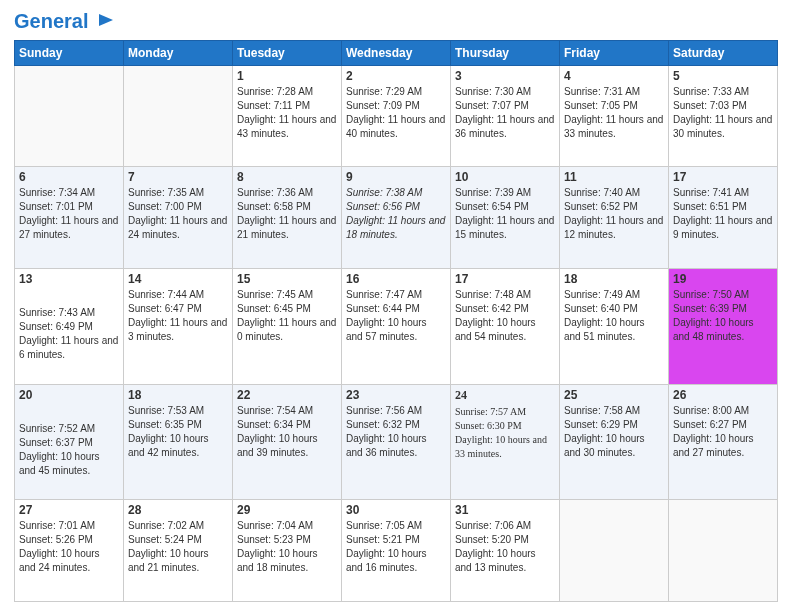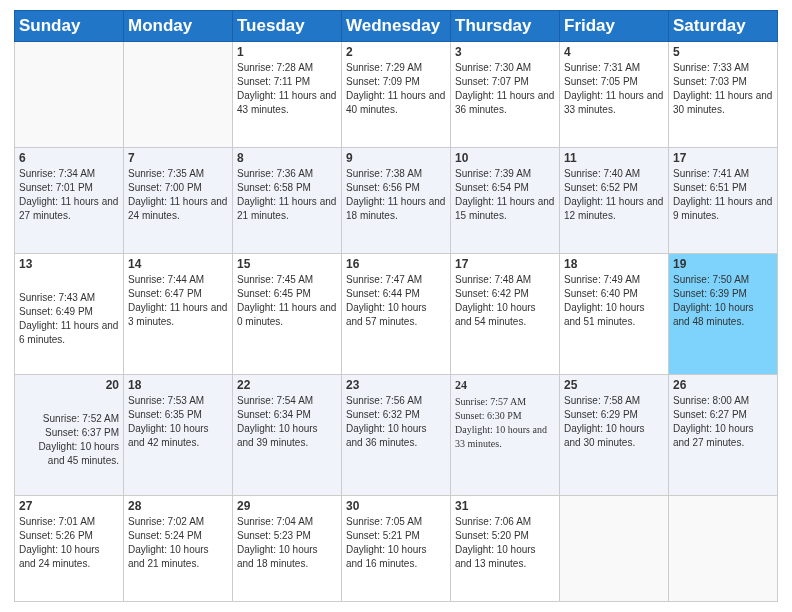--- a/index.html
+++ b/index.html
@@ -44,21 +44,21 @@
     .calendar {
       flex: 1;
       border: 1px solid #ccc;
       border-collapse: collapse;
       width: 100%;
       table-layout: fixed;
     }
     .calendar th {
       background-color: #2176c7;
       color: #fff;
-      font-size: 17px;
+      font-size: 12px;
       font-weight: bold;
       padding: 5px 4px;
       text-align: left;
       border: 1px solid #1a60a8;
     }
     .calendar td {
       border: 1px solid #ccc;
       vertical-align: top;
       padding: 3px 4px;
       font-size: 10px;
@@ -81,20 +81,37 @@
     .day-info {
       font-size: 10px;
       line-height: 1.4;
       color: #333;
     }
   </style>
 </head>
 <body>
 
 <div class="page">
+  <div class="header">
+    <div class="logo">
+      <div>
+        <div style="font-size:20px;font-weight:bold;line-height:1.1;">
+          <span style="color:#2176c7;">General</span>
+          <svg width="22" height="22" viewBox="0 0 22 22" style="vertical-align:middle;margin:0 1px;" xmlns="http://www.w3.org/2000/svg">
+            <polygon points="4,2 18,8 4,14" fill="#2176c7"></polygon>
+          </svg>
+        </div>
+        <div style="font-size:20px;font-weight:bold;color:#2176c7;line-height:1.1;"></div>
+      </div>
+    </div>
+    <div class="title-area">
+      <div class="month-title"></div>
+      <div class="subtitle"></div>
+    </div>
+  </div>
 
   <table class="calendar">
     <thead>
       <tr>
       <th>Sunday</th>
           <th>Monday</th>
           <th>Tuesday</th>
           <th>Wednesday</th>
           <th>Thursday</th>
           <th>Friday</th>
@@ -150,21 +167,21 @@
 Daylight: 11 hours and 24 minutes.</div>
           </td>
           <td style="background: rgb(240, 244, 250);">
             <span class="day-num">8</span>
             <div class="day-info" style="white-space: pre-line;">Sunrise: 7:36 AM
 Sunset: 6:58 PM
 Daylight: 11 hours and 21 minutes.</div>
           </td>
           <td style="background: rgb(240, 244, 250);">
             <span class="day-num">9</span>
-            <div class="day-info" style="white-space: pre-line;">Sunrise: 7:38 AM
+            <div class="day-info" style="white-space: pre-line; font-style: italic;">Sunrise: 7:38 AM
 Sunset: 6:56 PM
 Daylight: 11 hours and 18 minutes.</div>
           </td>
           <td style="background: rgb(240, 244, 250);">
             <span class="day-num">10</span>
             <div class="day-info" style="white-space: pre-line;">Sunrise: 7:39 AM
 Sunset: 6:54 PM
 Daylight: 11 hours and 15 minutes.</div>
           </td>
           <td style="background: rgb(240, 244, 250);">
@@ -210,29 +227,29 @@
             <div class="day-info" style="white-space: pre-line;">Sunrise: 7:48 AM
 Sunset: 6:42 PM
 Daylight: 10 hours and 54 minutes.</div>
           </td>
           <td style="background: rgb(255, 255, 255);">
             <span class="day-num">18</span>
             <div class="day-info" style="white-space: pre-line;">Sunrise: 7:49 AM
 Sunset: 6:40 PM
 Daylight: 10 hours and 51 minutes.</div>
           </td>
-          <td style="background: #7dd3fc;">
+          <td style="background: #d946ef;">
             <span class="day-num">19</span>
             <div class="day-info" style="white-space: pre-line;">Sunrise: 7:50 AM
 Sunset: 6:39 PM
 Daylight: 10 hours and 48 minutes.</div>
           </td>
         </tr>
         <tr>
-          <td style="background: rgb(240, 244, 250); text-align: right;">
+          <td style="background: rgb(240, 244, 250);">
             <span class="day-num">20</span>
             <div class="day-info" style="white-space: pre-line; margin-top: 20px;">Sunrise: 7:52 AM
 Sunset: 6:37 PM
 Daylight: 10 hours and 45 minutes.</div>
           </td>
           <td style="background: rgb(240, 244, 250);">
             <span class="day-num">18</span>
             <div class="day-info" style="white-space: pre-line;">Sunrise: 7:53 AM
 Sunset: 6:35 PM
 Daylight: 10 hours and 42 minutes.</div>

